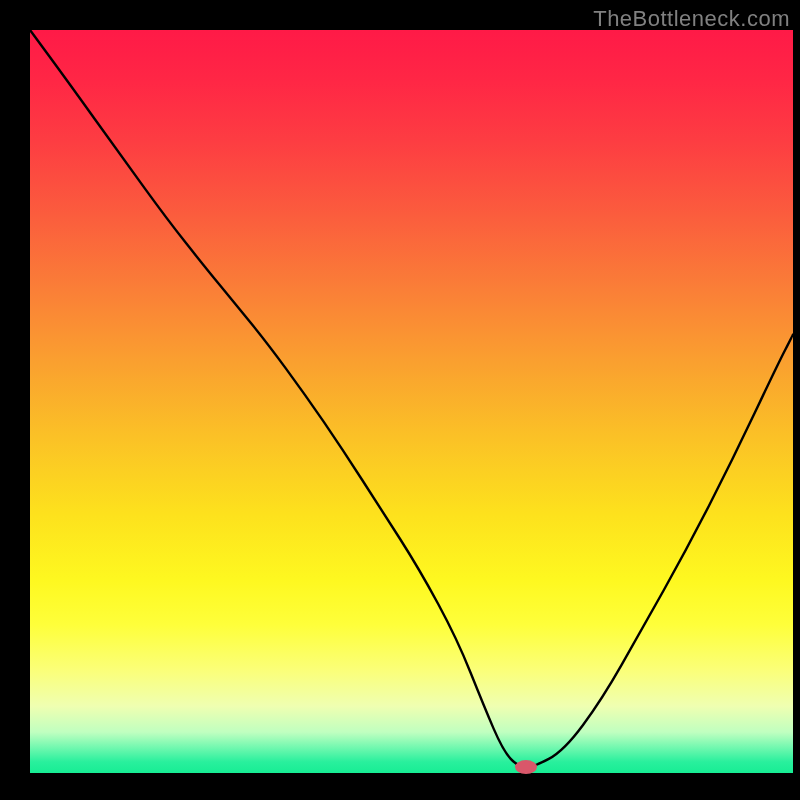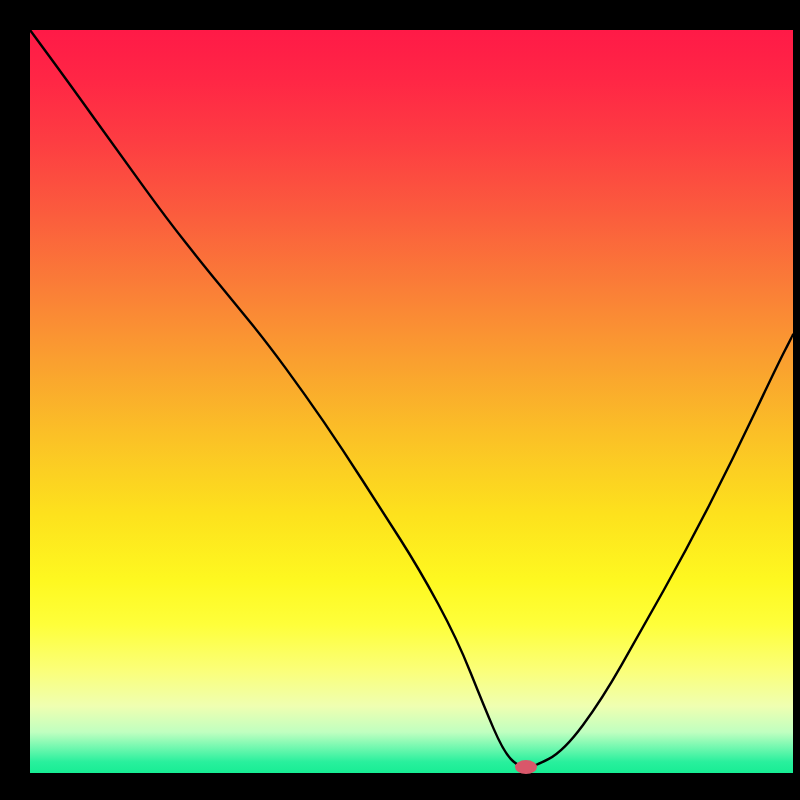--- a/index.html
+++ b/index.html
@@ -59,14 +59,15 @@
         </linearGradient>
     </defs>
 
     <rect fill="url(#bg-grad)" x="30" y="30" width="763" height="743"></rect>
 
     <path fill="none" stroke="#000000" stroke-width="2.4" stroke-linejoin="round" stroke-linecap="round" d="M 30.0 30.0 Q 30.0 30.0 49.1 56.0 Q 68.2 82.0 94.9 119.2 Q 121.6 156.3 144.4 187.9 Q 167.3 219.5 186.4 243.6 Q 205.5 267.8 220.8 286.3 Q 236.0 304.9 251.3 323.5 Q 266.5 342.1 285.6 368.1 Q 304.7 394.1 323.8 421.9 Q 342.8 449.8 361.9 479.5 Q 381.0 509.2 400.1 539.0 Q 419.1 568.7 438.2 604.0 Q 457.3 639.3 470.6 672.7 Q 484.0 706.1 493.5 728.4 Q 503.1 750.7 510.7 758.9 Q 518.3 767.1 526.0 767.1 Q 533.6 767.1 548.8 758.9 Q 564.1 750.7 583.2 724.7 Q 602.3 698.7 621.3 665.3 Q 640.4 631.8 663.3 591.0 Q 686.2 550.1 709.1 505.5 Q 732.0 460.9 754.9 412.6 Q 777.7 364.3 785.4 349.5 T 793.0 334.6"></path>
 
     <ellipse cx="526.0" cy="767.1" rx="11" ry="7" fill="#d9576a"></ellipse>
   </svg>
 
+  <div class="watermark">TheBottleneck.com</div>
 
 </div>
 
 </body></html>

